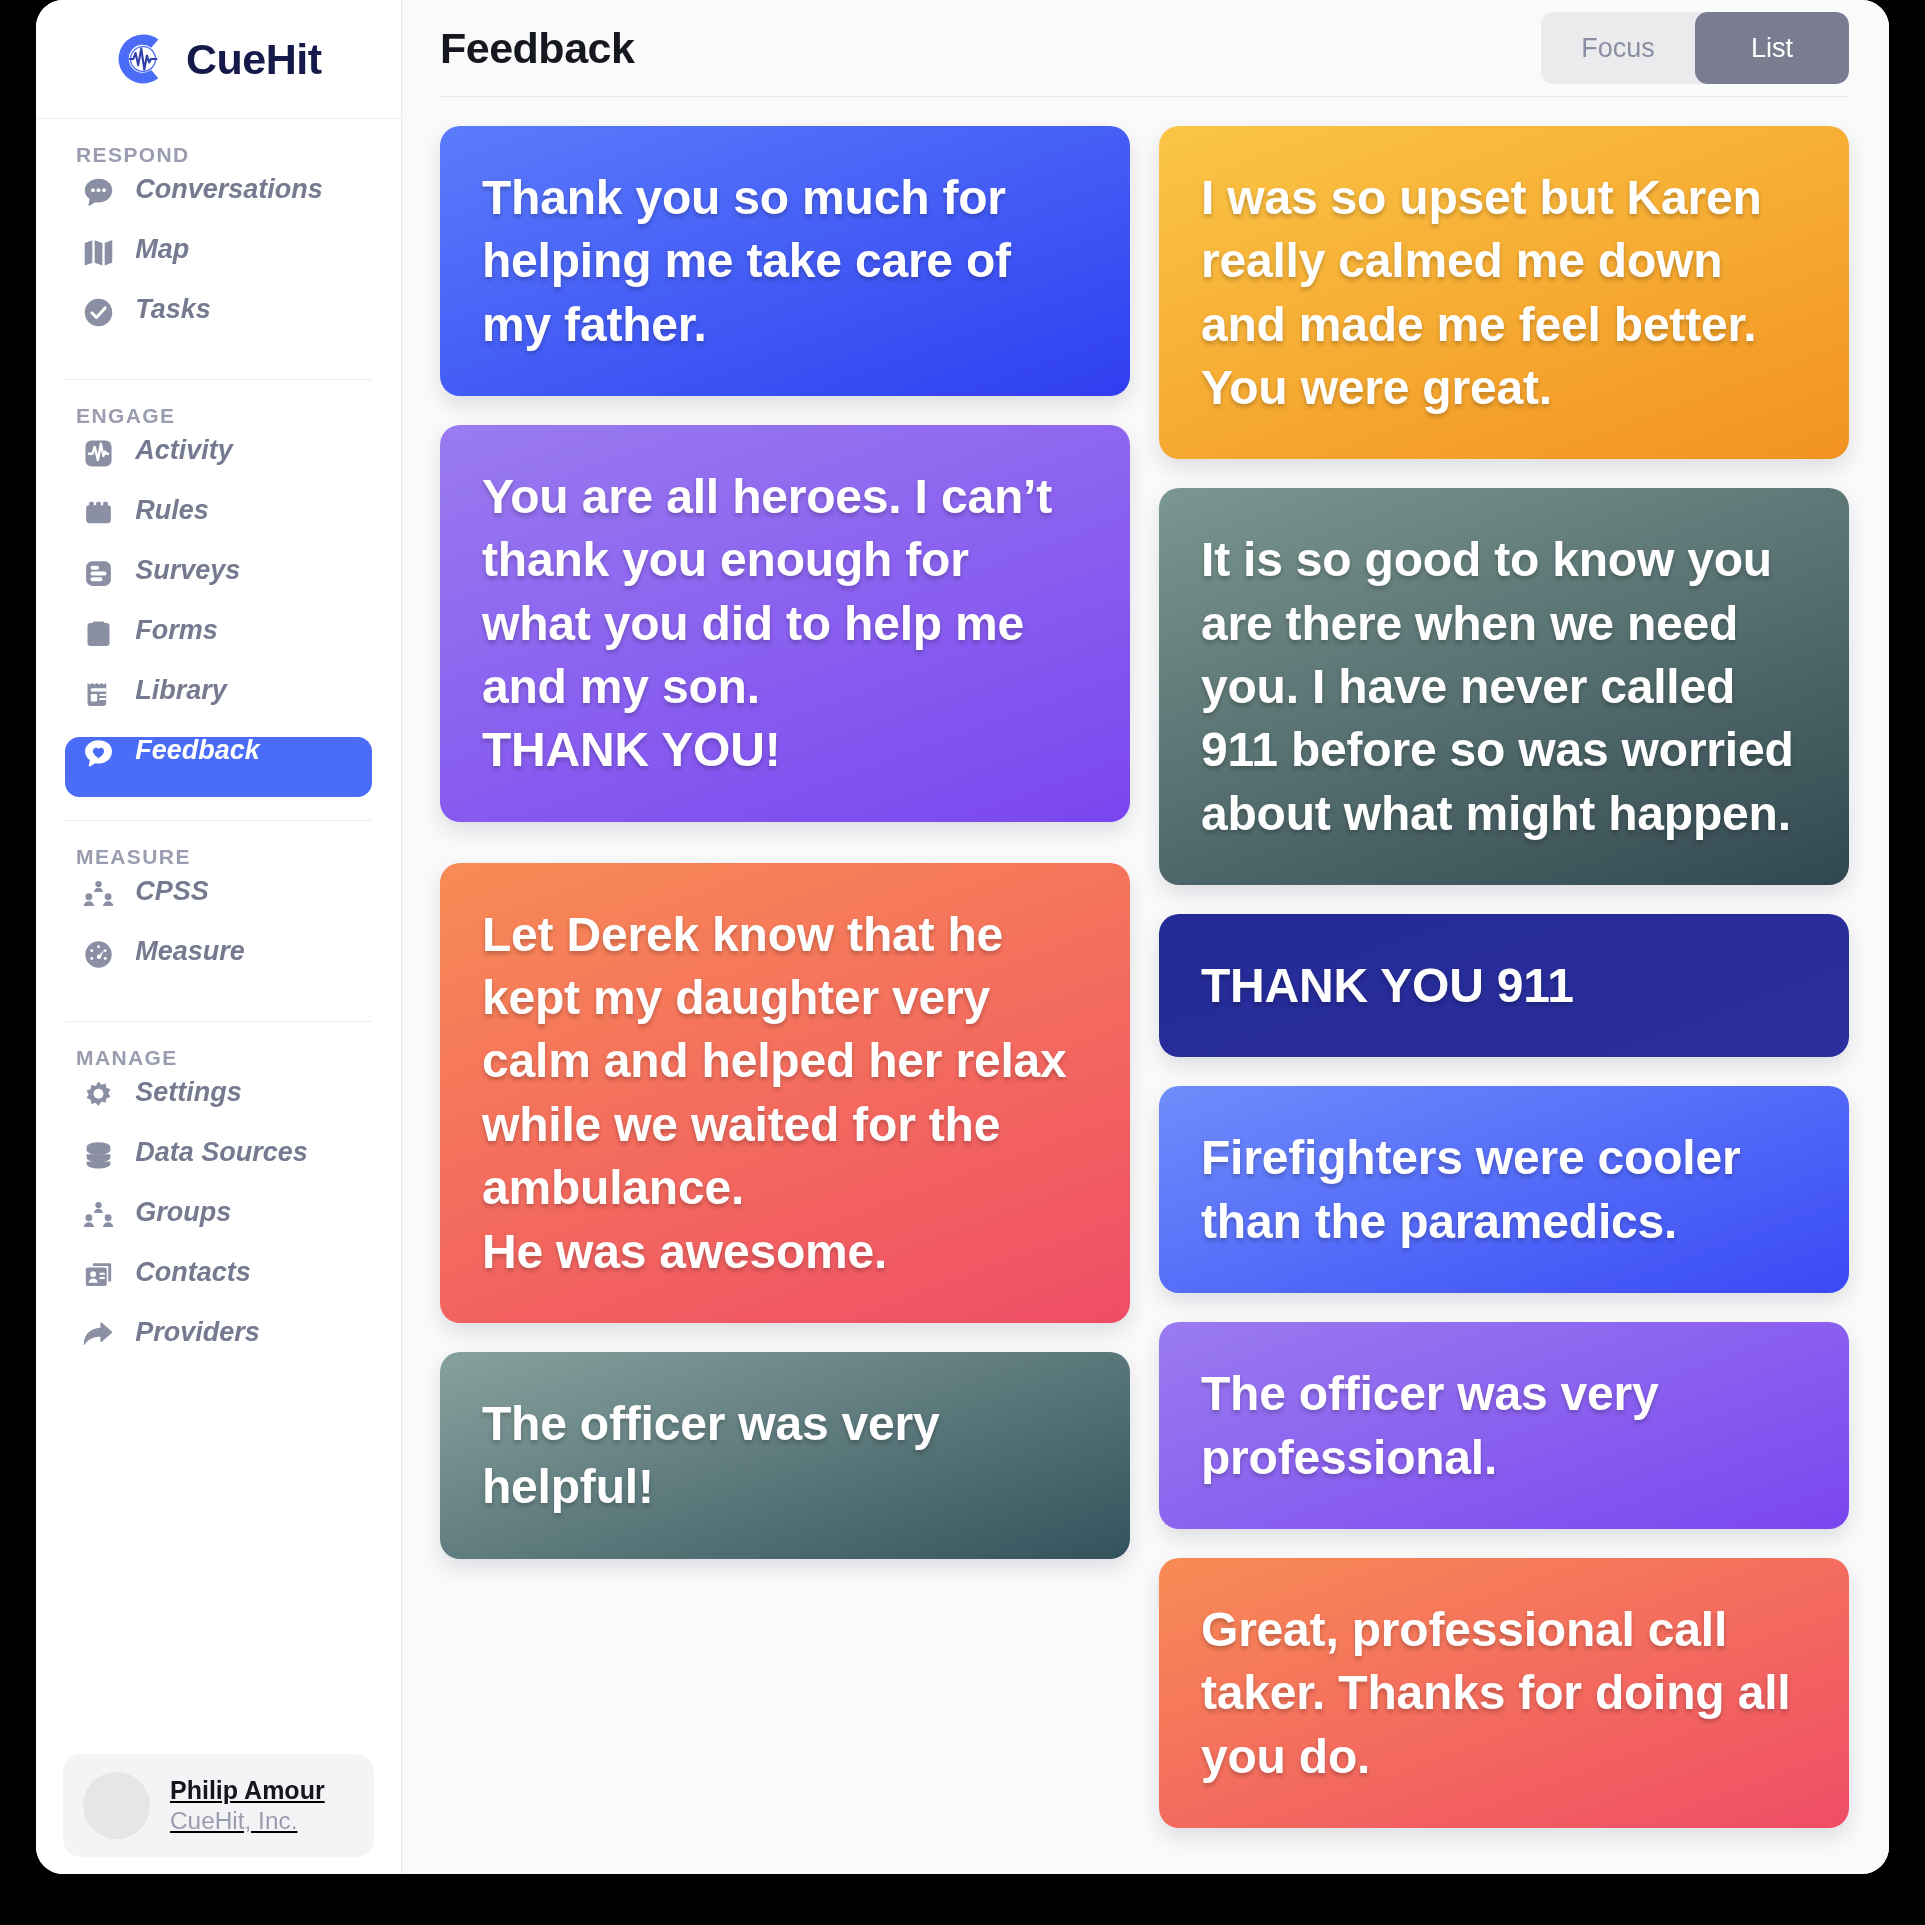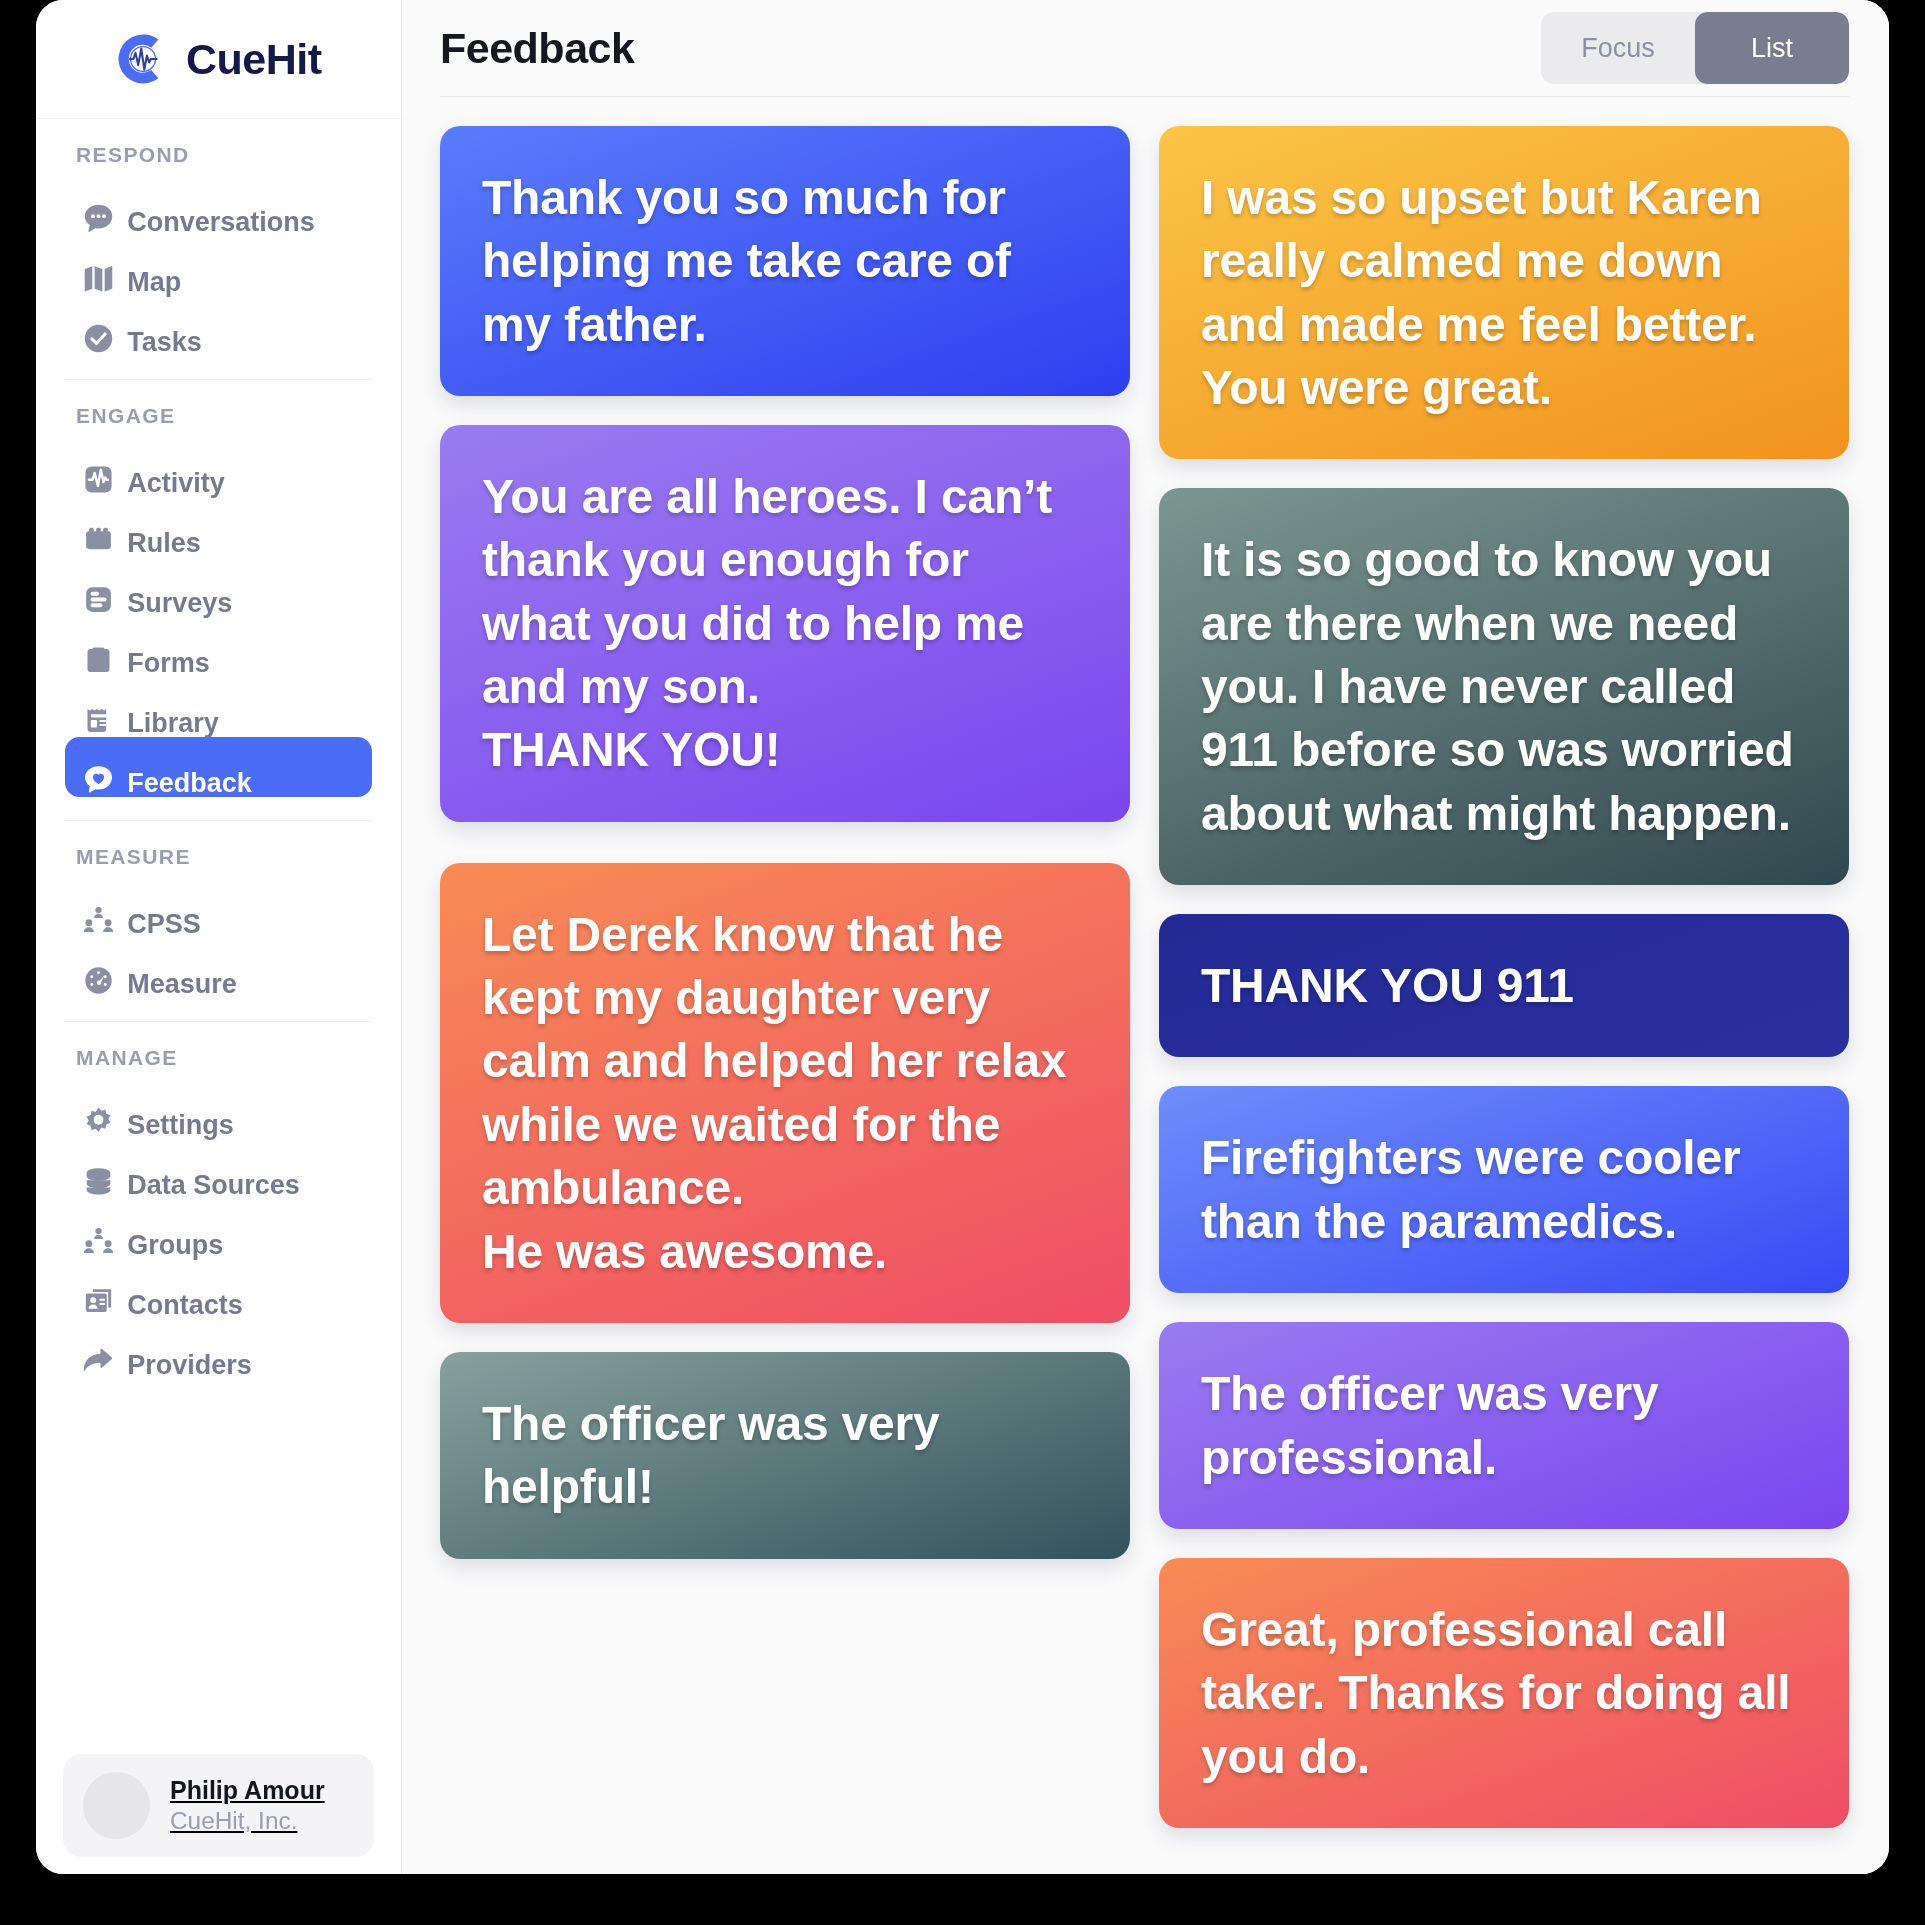--- a/index.html
+++ b/index.html
@@ -67,27 +67,28 @@
   .group-label {
     font-size: 21px;
     font-weight: 700;
     letter-spacing: 1.4px;
     color: #9a9db0;
     padding: 0 11px 9px 11px;
   }
 
   .nav-item {
     display: flex;
-    align-items: flex-end;
-    gap: 12px;
+    align-items: flex-start;
+    gap: 20px;
     height: 60px;
     padding: 0 16.3px;
     border-radius: 14.5px;
     color: #80849a;
     cursor: pointer;
+    font-style: italic;
   }
   .nav-item .ico { width: 34px; height: 34px; flex: 0 0 34px; display: flex; align-items: center; justify-content: center; }
   .nav-item .ico svg { width: 33px; height: 33px; display: block; fill: #8b8fa3; }
   .nav-item .lbl { font-size: 27px; font-weight: 700; color: #767a90; line-height: 1; }
 
   .nav-item.active { background: #4a6cf7; }
   .nav-item.active .lbl { color: #ffffff; }
   .nav-item.active .ico svg { fill: #ffffff; }
 
   

